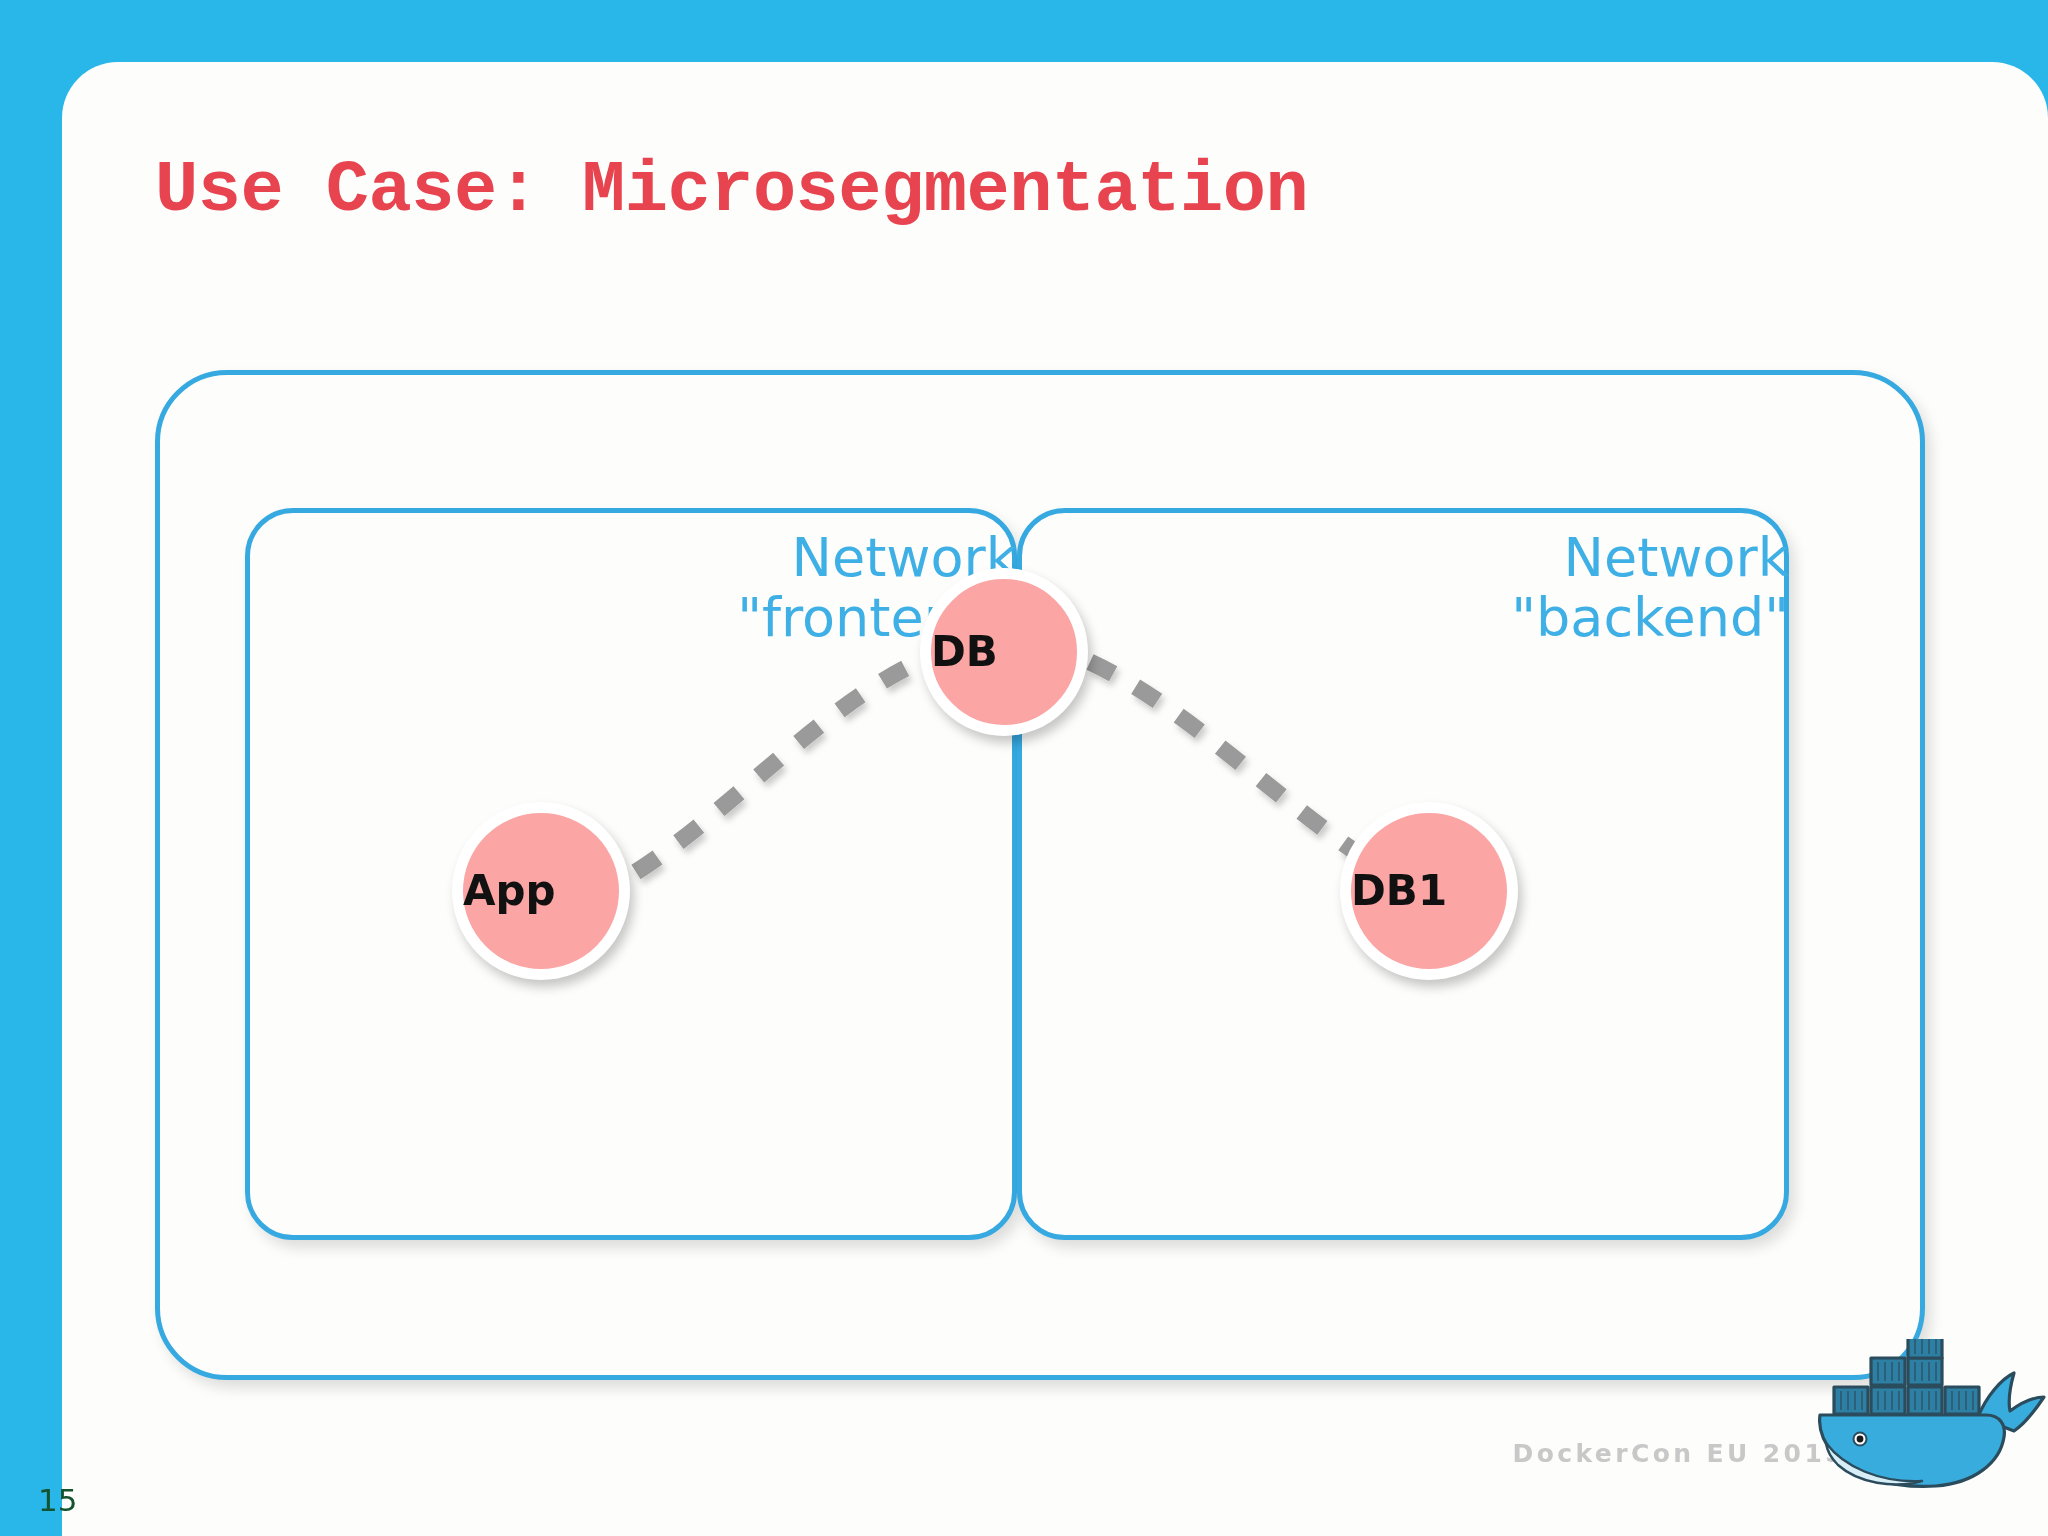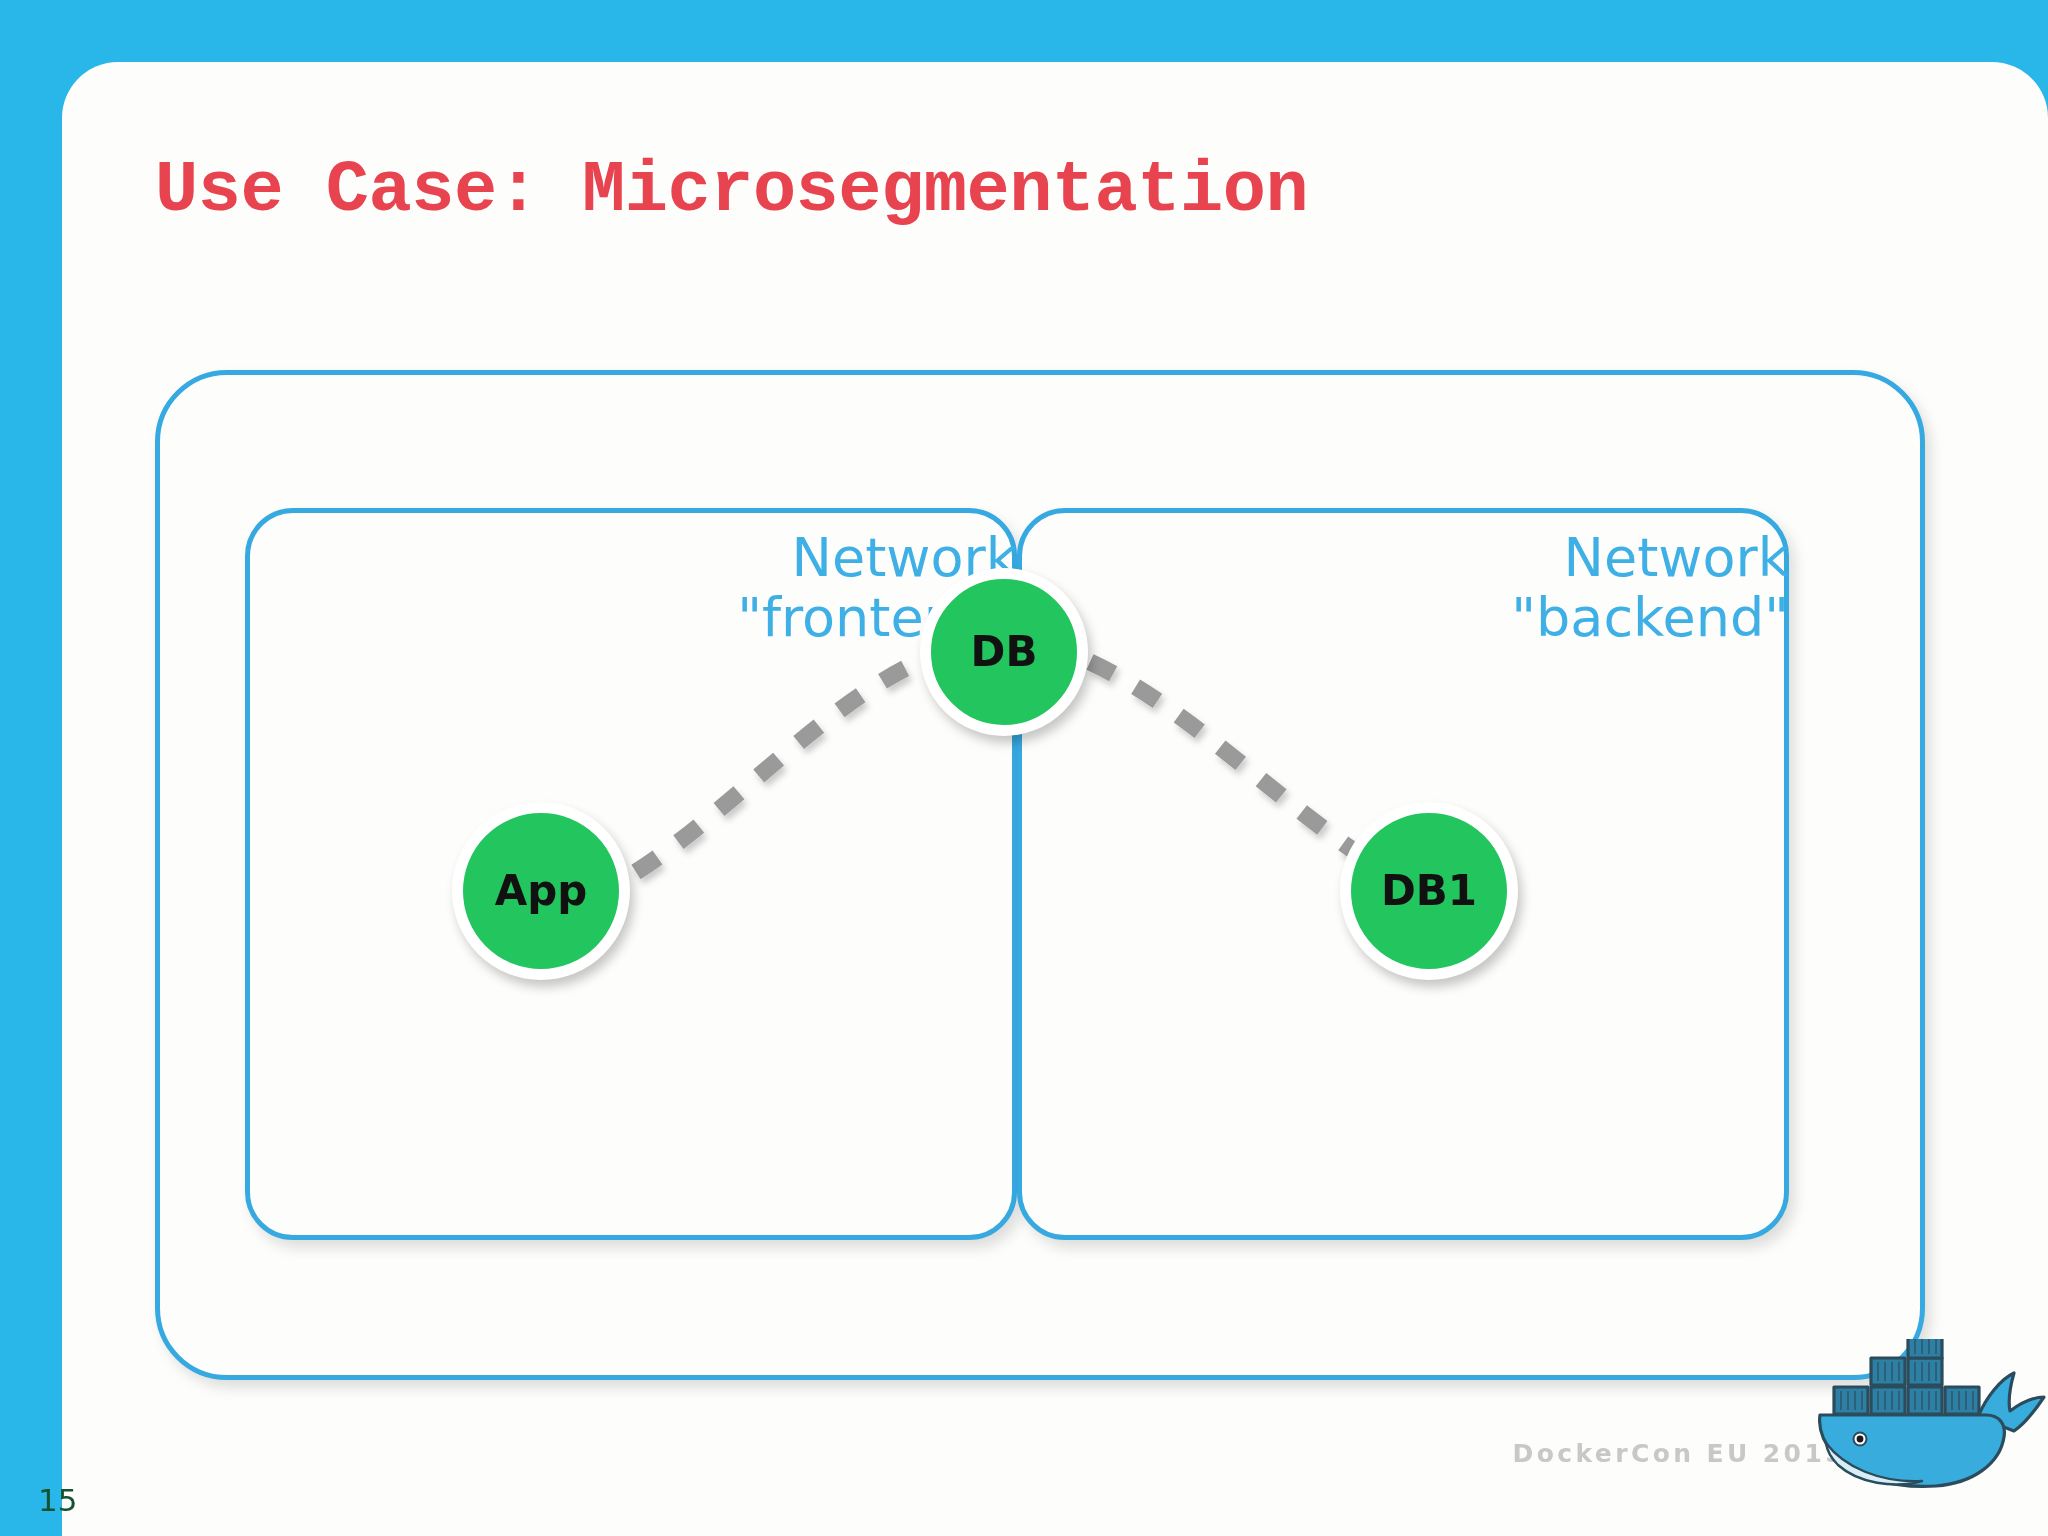--- a/index.html
+++ b/index.html
@@ -107,26 +107,25 @@
     left: 0;
     top: 0;
     width: 2048px;
     height: 1536px;
   }
 
   
   .node {
     position: absolute;
     border-radius: 50%;
-    background: #22c55e;
+    background: #fca5a5;
     border: 11px solid #ffffff;
     box-sizing: border-box;
     display: flex;
     align-items: center;
-    justify-content: center;
     box-shadow: 4px 7px 11px rgba(0,0,0,0.22);
     font-family: "DejaVu Sans", sans-serif;
     font-weight: 700;
     color: #111111;
   }
   .node span { display: block; line-height: 1; }
 
   #node-db  { left: 920px;  top: 568px; width: 168px; height: 168px; font-size: 42px; }
   #node-app { left: 452px;  top: 802px; width: 178px; height: 178px; font-size: 42px; }
   #node-db1 { left: 1340px; top: 802px; width: 178px; height: 178px; font-size: 42px; }

